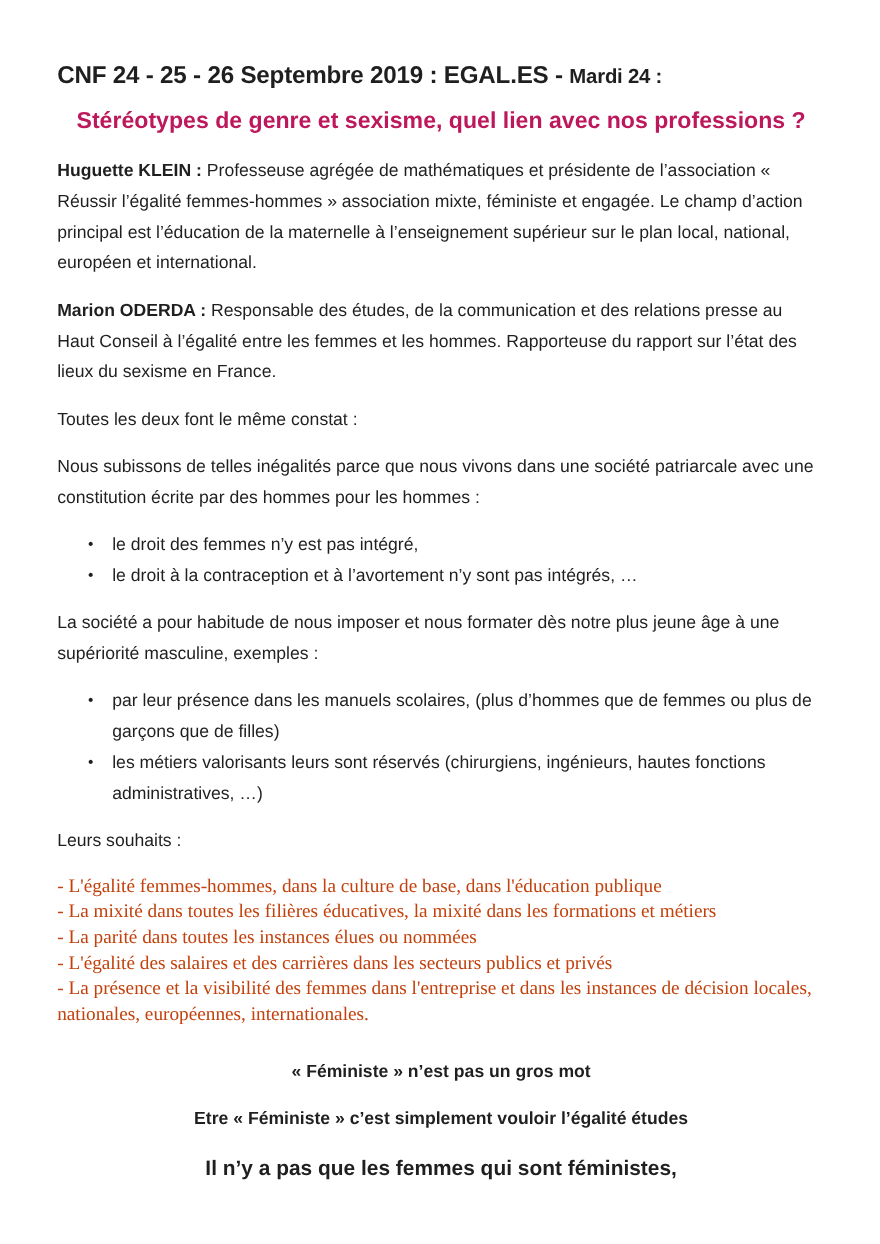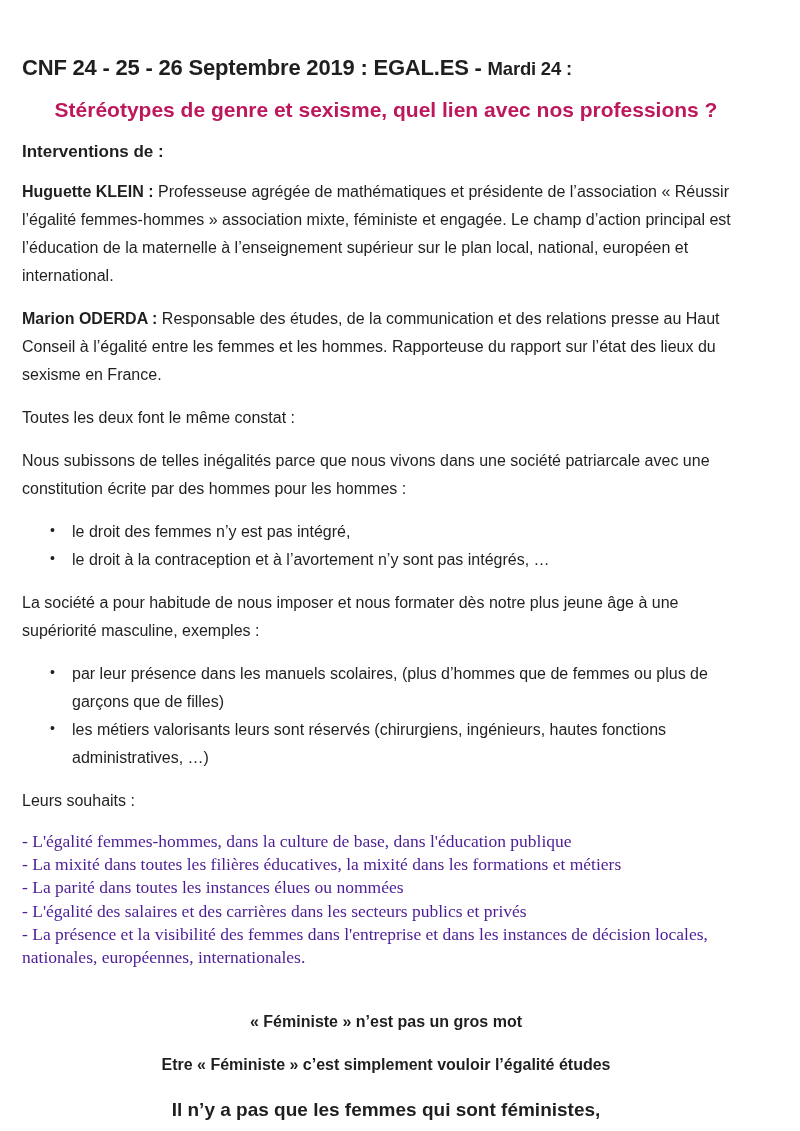--- a/index.html
+++ b/index.html
@@ -7,21 +7,21 @@
     padding: 0;
     background: #ffffff;
   }
   .page {
     position: relative;
     width: 800px;
     height: 1131px;
     margin: 0 auto;
     background: #ffffff;
     box-sizing: border-box;
-    padding: 40px 50px 30px 22px;
+    padding: 40px 50px 30px 52px;
     overflow: hidden;
     font-family: "Liberation Sans", "DejaVu Sans", sans-serif;
     color: #1f1f1f;
   }
   .doc-title {
     font-weight: bold;
     font-size: 22px;
     line-height: 1.25;
     margin: 14px 0 10px 0;
     letter-spacing: -0.2px;
@@ -66,27 +66,27 @@
     position: absolute;
     left: -22px;
     top: 0;
     font-size: 14px;
   }
   .serif-list {
     font-family: "Liberation Serif", "DejaVu Serif", serif;
     font-size: 17.5px;
     line-height: 1.32;
     margin: 6px 0 15px 0;
-    color: #4c1d95;
+    color: #c2410c;
   }
   .serif-list div {
     margin: 0;
   }
   .footer-block {
-    margin-top: 44px;
+    margin-top: 33px;
     text-align: center;
   }
   .footer-line-sm {
     font-weight: bold;
     font-size: 16px;
     margin: 0 0 25px 0;
   }
   .footer-line-lg {
     font-weight: bold;
     font-size: 19px;
@@ -95,21 +95,20 @@
 </style>
 </head>
 <body>
 
 <div class="page">
 
   <h1 class="doc-title"><span>CNF 24 - 25 - 26 Septembre 2019 : EGAL.ES - </span><span class="suffix">Mardi 24 :</span></h1>
 
   <h2 class="heading">Stéréotypes de genre et sexisme, quel lien avec nos professions ?</h2>
 
-  <div class="section-label">Interventions de :</div>
 
   <p class="body-par"><b class="lead">Huguette KLEIN :</b><span> Professeuse agrégée de mathématiques et présidente de l’association « Réussir l’égalité femmes-hommes » association mixte, féministe et engagée. Le champ d’action principal est l’éducation de la maternelle à l’enseignement supérieur sur le plan local, national, européen et international.</span></p>
 
   <p class="body-par"><b class="lead">Marion ODERDA :</b><span> Responsable des études, de la communication et des relations presse au Haut Conseil à l’égalité entre les femmes et les hommes. Rapporteuse du rapport sur l’état des lieux du sexisme en France.</span></p>
 
   <p class="body-par">Toutes les deux font le même constat :</p>
 
   <p class="body-par">Nous subissons de telles inégalités parce que nous vivons dans une société patriarcale avec une constitution écrite par des hommes pour les hommes :</p>
 
   <ul class="bullets">

